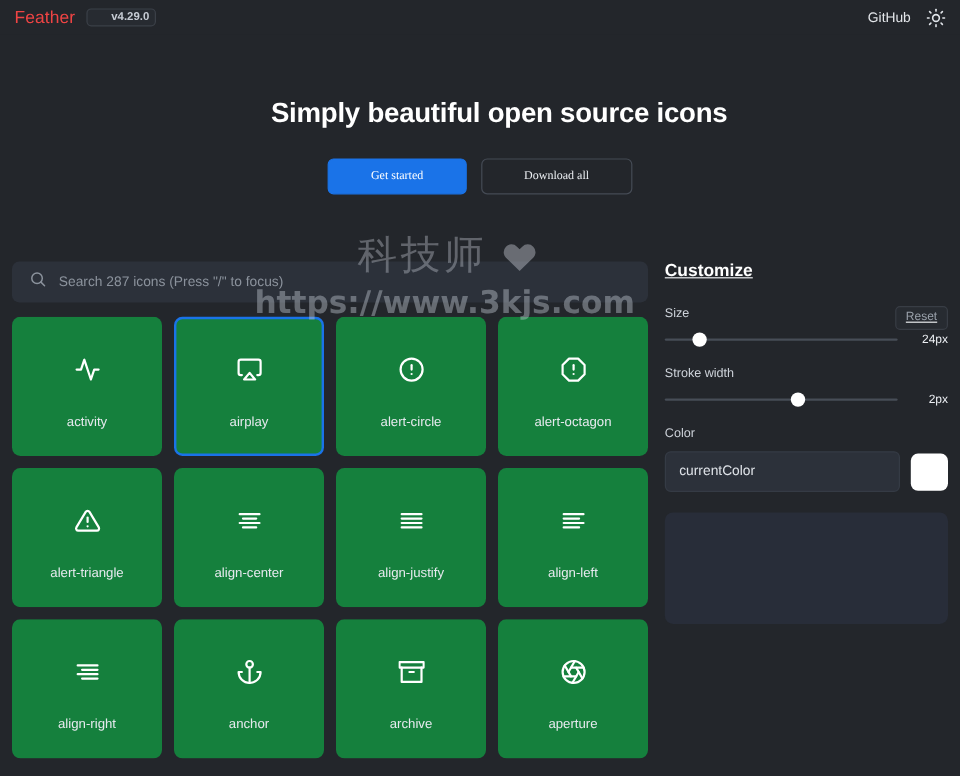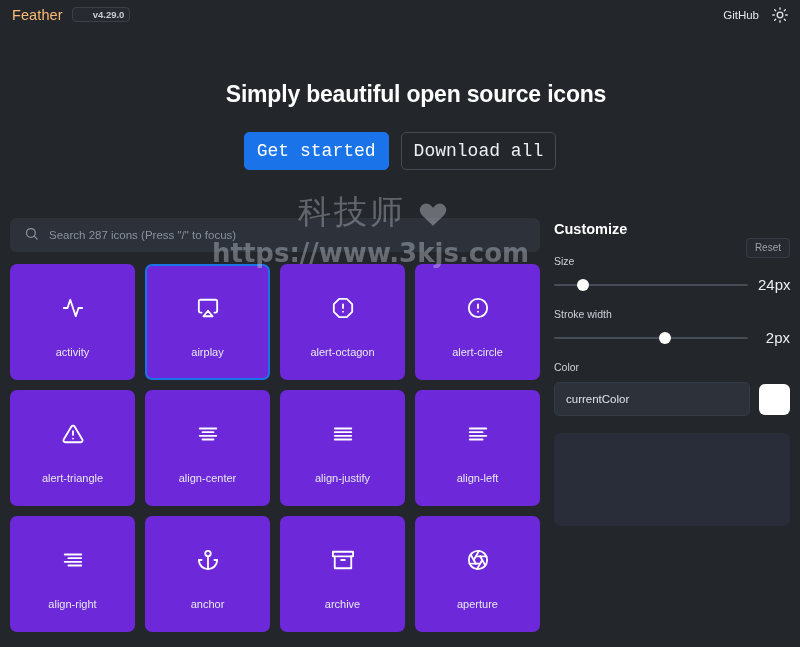--- a/index.html
+++ b/index.html
@@ -13,21 +13,21 @@
   #page { position: relative; width: 800px; height: 647px; }
 
   
   .header {
     height: 29px;
     display: flex; align-items: center;
     padding: 0 12px;
     background: #23262b;
   }
   .brand { display: flex; align-items: center; gap: 9px; }
-  .brand-name { font-size: 14.5px; color: #fdba74; letter-spacing: .1px; }
+  .brand-name { font-size: 14.5px; color: #ef4444; letter-spacing: .1px; }
   .version-badge {
     font-size: 9.5px; color: #c7ccd4;
     border: 1px solid #3b4048; border-radius: 4px;
     padding: 2px 5px 2px 20px; line-height: 1;
     background: #272b31; font-weight: bold;
   }
   .header-right {
     margin-left: auto; display: flex; align-items: center; gap: 13px;
   }
   .gh-link { font-size: 11.5px; color: #e3e6ea; text-decoration: none; }
@@ -38,23 +38,23 @@
   .hero h1 {
     font-size: 23px; font-weight: bold; color: #ffffff;
     letter-spacing: -0.2px;
     padding-left: 32px;
   }
   .hero-actions {
     margin-top: 24px;
     display: flex; justify-content: center; gap: 12px;
   }
   .btn {
-    font-size: 18px; border-radius: 5px;
-    padding: 9px 12px; cursor: pointer; line-height: 1;
-    font-family: Liberation Mono, monospace;
+    font-size: 10px; border-radius: 5px;
+    padding: 9px 35px; cursor: pointer; line-height: 1;
+    font-family: Liberation Serif, serif;
   }
   .btn-primary { background: #1a73e8; color: #fff; border: 1px solid #1a73e8; }
   .btn-ghost { background: transparent; color: #eceff3; border: 1px solid #454b55; }
 
   
   .main {
     position: absolute; left: 0; top: 218px; width: 800px;
     display: flex; gap: 14px; padding: 0 10px;
   }
   .left-col { width: 530px; }
@@ -71,41 +71,42 @@
     color: #d6dae0; font-size: 11.5px; font-family: inherit;
   }
   .search-input::placeholder { color: #8b929c; }
 
   
   .icon-grid {
     margin-top: 12px;
     display: grid; grid-template-columns: repeat(4, 1fr); gap: 10px;
   }
   .icon-card {
-    background: #6d28d9; border-radius: 7px;
+    background: #15803d; border-radius: 7px;
     height: 116px; border: 2px solid transparent;
     display: flex; flex-direction: column; align-items: center;
     justify-content: center; cursor: pointer; position: relative;
   }
   .icon-card.selected { border-color: #1a73e8; }
   .icon-card .glyph {
     width: 24px; height: 24px;
     display: flex; align-items: center; justify-content: center;
     margin-bottom: 28px;
   }
   .icon-card .glyph svg { width: 22px; height: 22px; display: block; }
   .icon-card .cap {
     position: absolute; bottom: 20px;
     font-size: 11px; color: #e6e9ee;
   }
 
   
   .panel-head {
-    display: flex; align-items: center; justify-content: space-between;
+    display: flex; align-items: flex-start; justify-content: space-between;
     height: 22px;
+    text-decoration: underline;
   }
   .panel-title { font-size: 14.5px; color: #fff; font-weight: bold; }
   .reset-btn {
     font-size: 10px; color: #9aa1ab; background: #272b31;
     border: 1px solid #383d45; border-radius: 4px;
     padding: 4px 8px; cursor: pointer; line-height: 1; font-family: inherit; margin-top: 37px;
   }
   .ctrl { margin-top: 15px; }
   .ctrl-label { font-size: 10.5px; color: #cdd2d9; margin-bottom: 9px; }
   .slider-row { display: flex; align-items: center; gap: 10px; }
@@ -114,21 +115,21 @@
   }
   .slider .track {
     position: absolute; top: 6px; left: 0; right: 0; height: 2px;
     background: #474d57; border-radius: 2px;
   }
   .slider .thumb {
     position: absolute; top: 1px; width: 12px; height: 12px;
     border-radius: 50%; background: #ffffff; transform: translateX(-50%);
   }
   .slider-val {
-    font-size: 15px; color: #eceff3; width: 32px; text-align: right;
+    font-size: 10px; color: #eceff3; width: 32px; text-align: right;
     flex: none;
   }
   .color-row { display: flex; align-items: center; gap: 9px; margin-top: 2px; }
   .color-input {
     flex: 1; height: 31px; background: #2c313a; border: 1px solid #353b45;
     border-radius: 5px; color: #dfe3e8; font-size: 11.5px;
     padding: 16px 11px; outline: none; font-family: inherit;
   }
   .color-swatch {
     width: 31px; height: 31px; border-radius: 6px;
@@ -225,37 +226,37 @@
               <path d="M5 17H4a2 2 0 0 1-2-2V5a2 2 0 0 1 2-2h16a2 2 0 0 1 2 2v10a2 2 0 0 1-2 2h-1"></path>
               <polygon points="12 15 17 21 7 21 12 15"></polygon>
             </svg>
           </span>
           <span class="cap">airplay</span>
         </div>
 
         <div class="icon-card">
           <span class="glyph">
             <svg viewBox="0 0 24 24" fill="none" stroke="#fff" stroke-width="2" stroke-linecap="round" stroke-linejoin="round">
+              <circle cx="12" cy="12" r="10"></circle>
+                <line x1="12" y1="8" x2="12" y2="12"></line>
+                <line x1="12" y1="16" x2="12.01" y2="16"></line>
+            </svg>
+          </span>
+          <span class="cap">alert-circle</span>
+        </div>
+
+        <div class="icon-card">
+          <span class="glyph">
+            <svg viewBox="0 0 24 24" fill="none" stroke="#fff" stroke-width="2" stroke-linecap="round" stroke-linejoin="round">
               <polygon points="7.86 2 16.14 2 22 7.86 22 16.14 16.14 22 7.86 22 2 16.14 2 7.86 7.86 2"></polygon>
               <line x1="12" y1="8" x2="12" y2="12"></line>
                 <line x1="12" y1="16" x2="12.01" y2="16"></line>
             </svg>
           </span>
           <span class="cap">alert-octagon</span>
-        </div>
-
-        <div class="icon-card">
-          <span class="glyph">
-            <svg viewBox="0 0 24 24" fill="none" stroke="#fff" stroke-width="2" stroke-linecap="round" stroke-linejoin="round">
-              <circle cx="12" cy="12" r="10"></circle>
-                <line x1="12" y1="8" x2="12" y2="12"></line>
-                <line x1="12" y1="16" x2="12.01" y2="16"></line>
-            </svg>
-          </span>
-          <span class="cap">alert-circle</span>
         </div>
 
         <div class="icon-card">
           <span class="glyph">
             <svg viewBox="0 0 24 24" fill="none" stroke="#fff" stroke-width="2" stroke-linecap="round" stroke-linejoin="round">
               <path d="M10.29 3.86L1.82 18a2 2 0 0 0 1.71 3h16.94a2 2 0 0 0 1.71-3L13.71 3.86a2 2 0 0 0-3.42 0z"></path>
               <line x1="12" y1="9" x2="12" y2="13"></line>
                 <line x1="12" y1="17" x2="12.01" y2="17"></line>
             </svg>
           </span>

